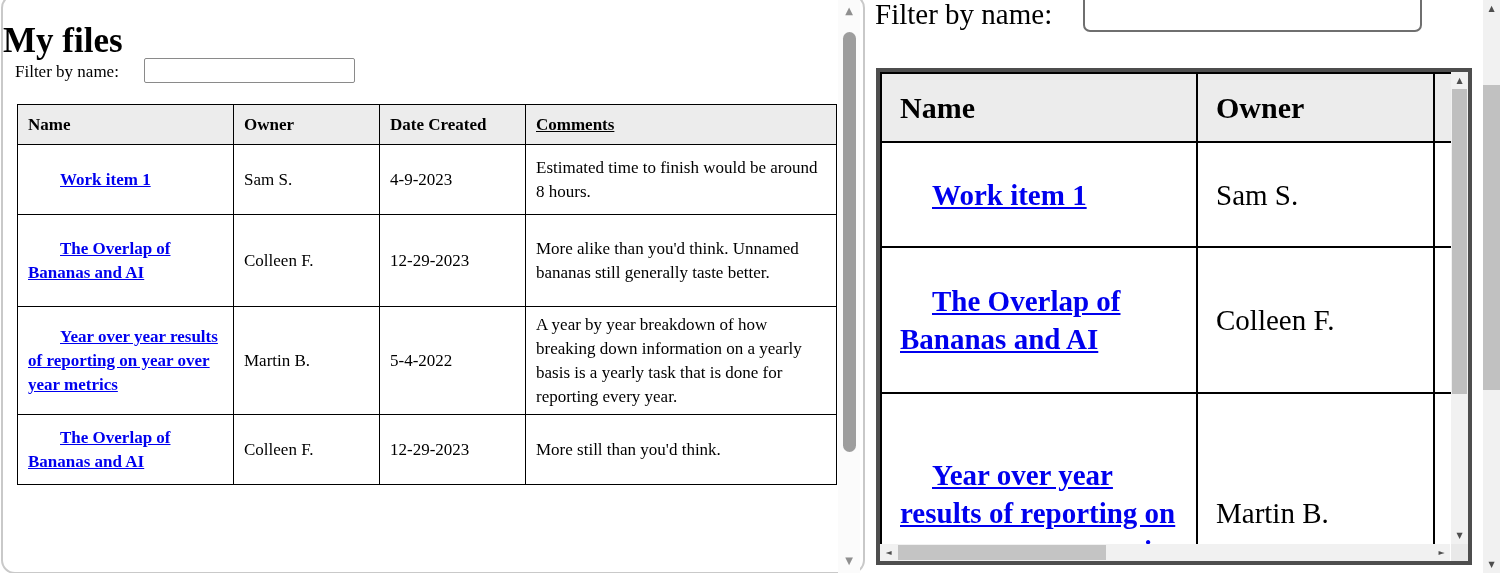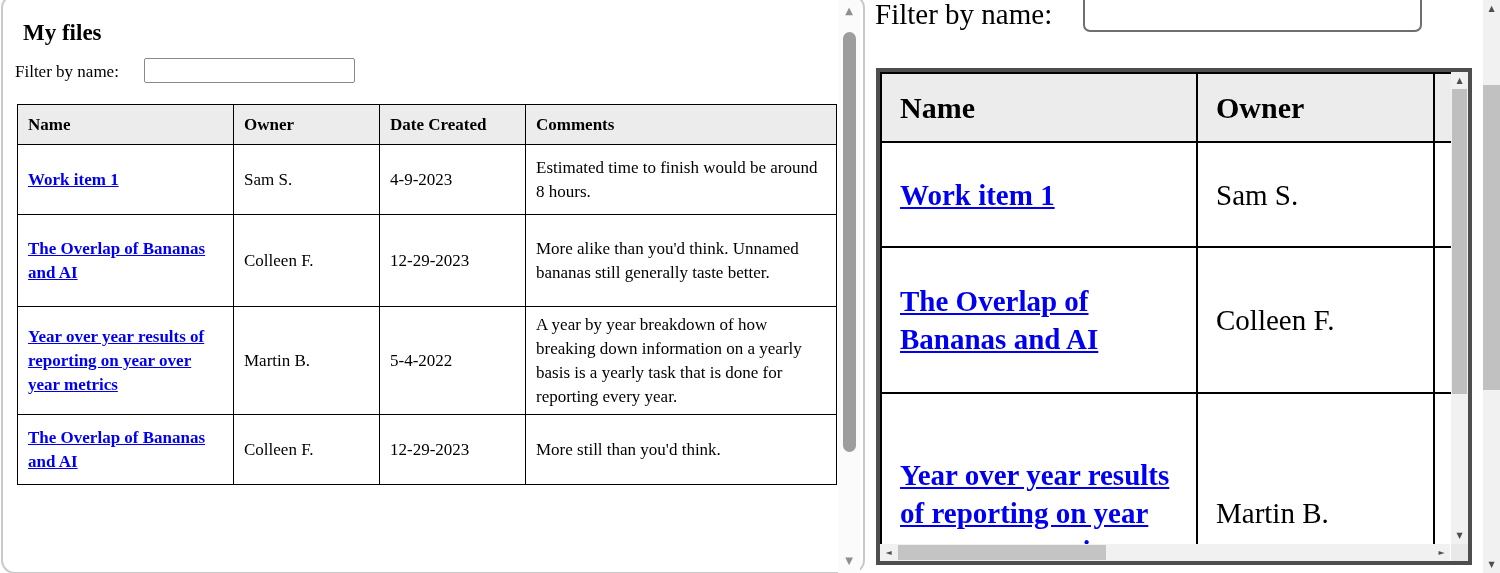--- a/index.html
+++ b/index.html
@@ -8,44 +8,44 @@
     width:1500px; height:573px; overflow:hidden; position:relative;
     background:#ffffff; font-family:"Liberation Serif", serif; color:#000;
   }
 
   
   .left-window {
     position:absolute; left:1px; top:-6px; width:864px; height:580px;
     border:2px solid #c9c9c9; border-radius:14px; background:#fff;
   }
   .page-title {
-    position:absolute; left:20px; top:6px;
-    font-size:23px; font-weight:bold; line-height:32px;
+    position:absolute; left:0; top:6px;
+    font-size:35px; font-weight:bold; line-height:32px;
   }
   .filter-label-left {
     position:absolute; left:12px; top:64px; font-size:17px; line-height:24px;
   }
   .filter-input-left {
     position:absolute; left:141px; top:62px; width:211px; height:25px;
     border:1px solid #8a8a8a; border-radius:2px; background:#fff;
     font-family:"Liberation Sans", sans-serif; font-size:14px; padding:0 4px; outline:none;
   }
   table.files { border-collapse:collapse; table-layout:fixed; }
   .files-left { position:absolute; left:14px; top:108px; width:819px; }
   .files-left th, .files-left td {
     border:1px solid #000; text-align:left; vertical-align:middle;
     padding:4px 10px; overflow:hidden;
   }
   .files-left th { background:#ececec; font-size:17px; font-weight:bold; }
   .files-left td { font-size:17px; line-height:24px; }
   .files-left .c-name { width:216px; } .files-left .c-owner { width:146px; }
-  .files-left .c-date { width:146px; } .files-left .c-comments { width:311px; }
+  .files-left .c-date { width:146px; } .files-left .c-comments { width:311px;text-decoration:underline; }
   .lr-h  { height:40px; } .lr-0 { height:70px; } .lr-1 { height:92px; }
   .lr-2  { height:108px; } .lr-3 { height:69px; } .lr-4 { height:70px; }
-  a.file-link { color:#0000EE; font-weight:bold; text-decoration:underline; }
+  a.file-link { color:#0000EE; font-weight:bold; text-decoration:underline;margin-left:32px; }
 
   
   .left-scrollbar { position:absolute; left:838px; top:0; width:22px; height:573px; background:#fbfbfb; }
   .left-scrollbar .arrow {
     position:absolute; left:0; width:22px; height:14px; text-align:center;
     font-size:10px; line-height:14px; color:#8f8f8f;
     font-family:"DejaVu Sans", sans-serif; cursor:default;
   }
   .left-scrollbar .arrow.up { top:4px; } .left-scrollbar .arrow.down { bottom:5px; }
   .left-thumb {

